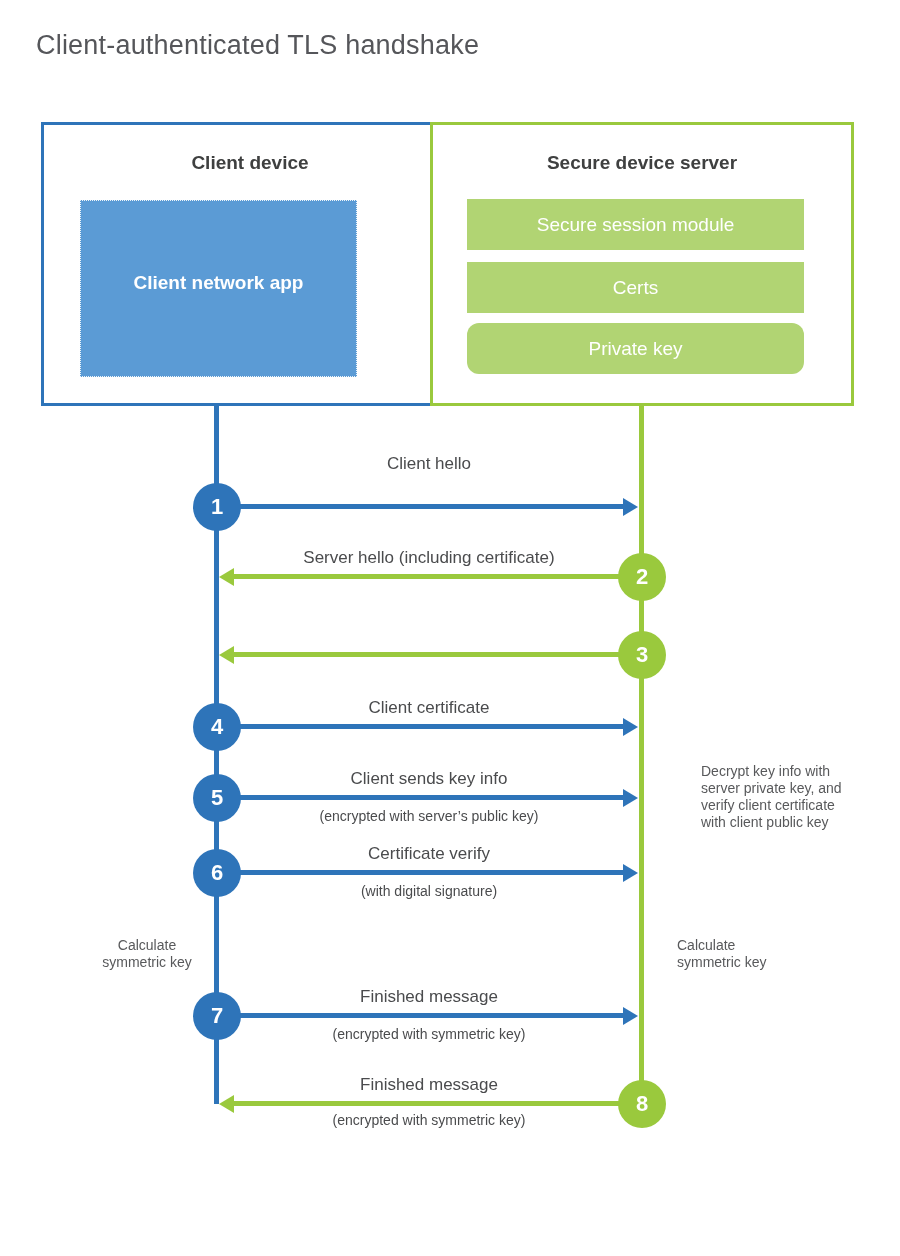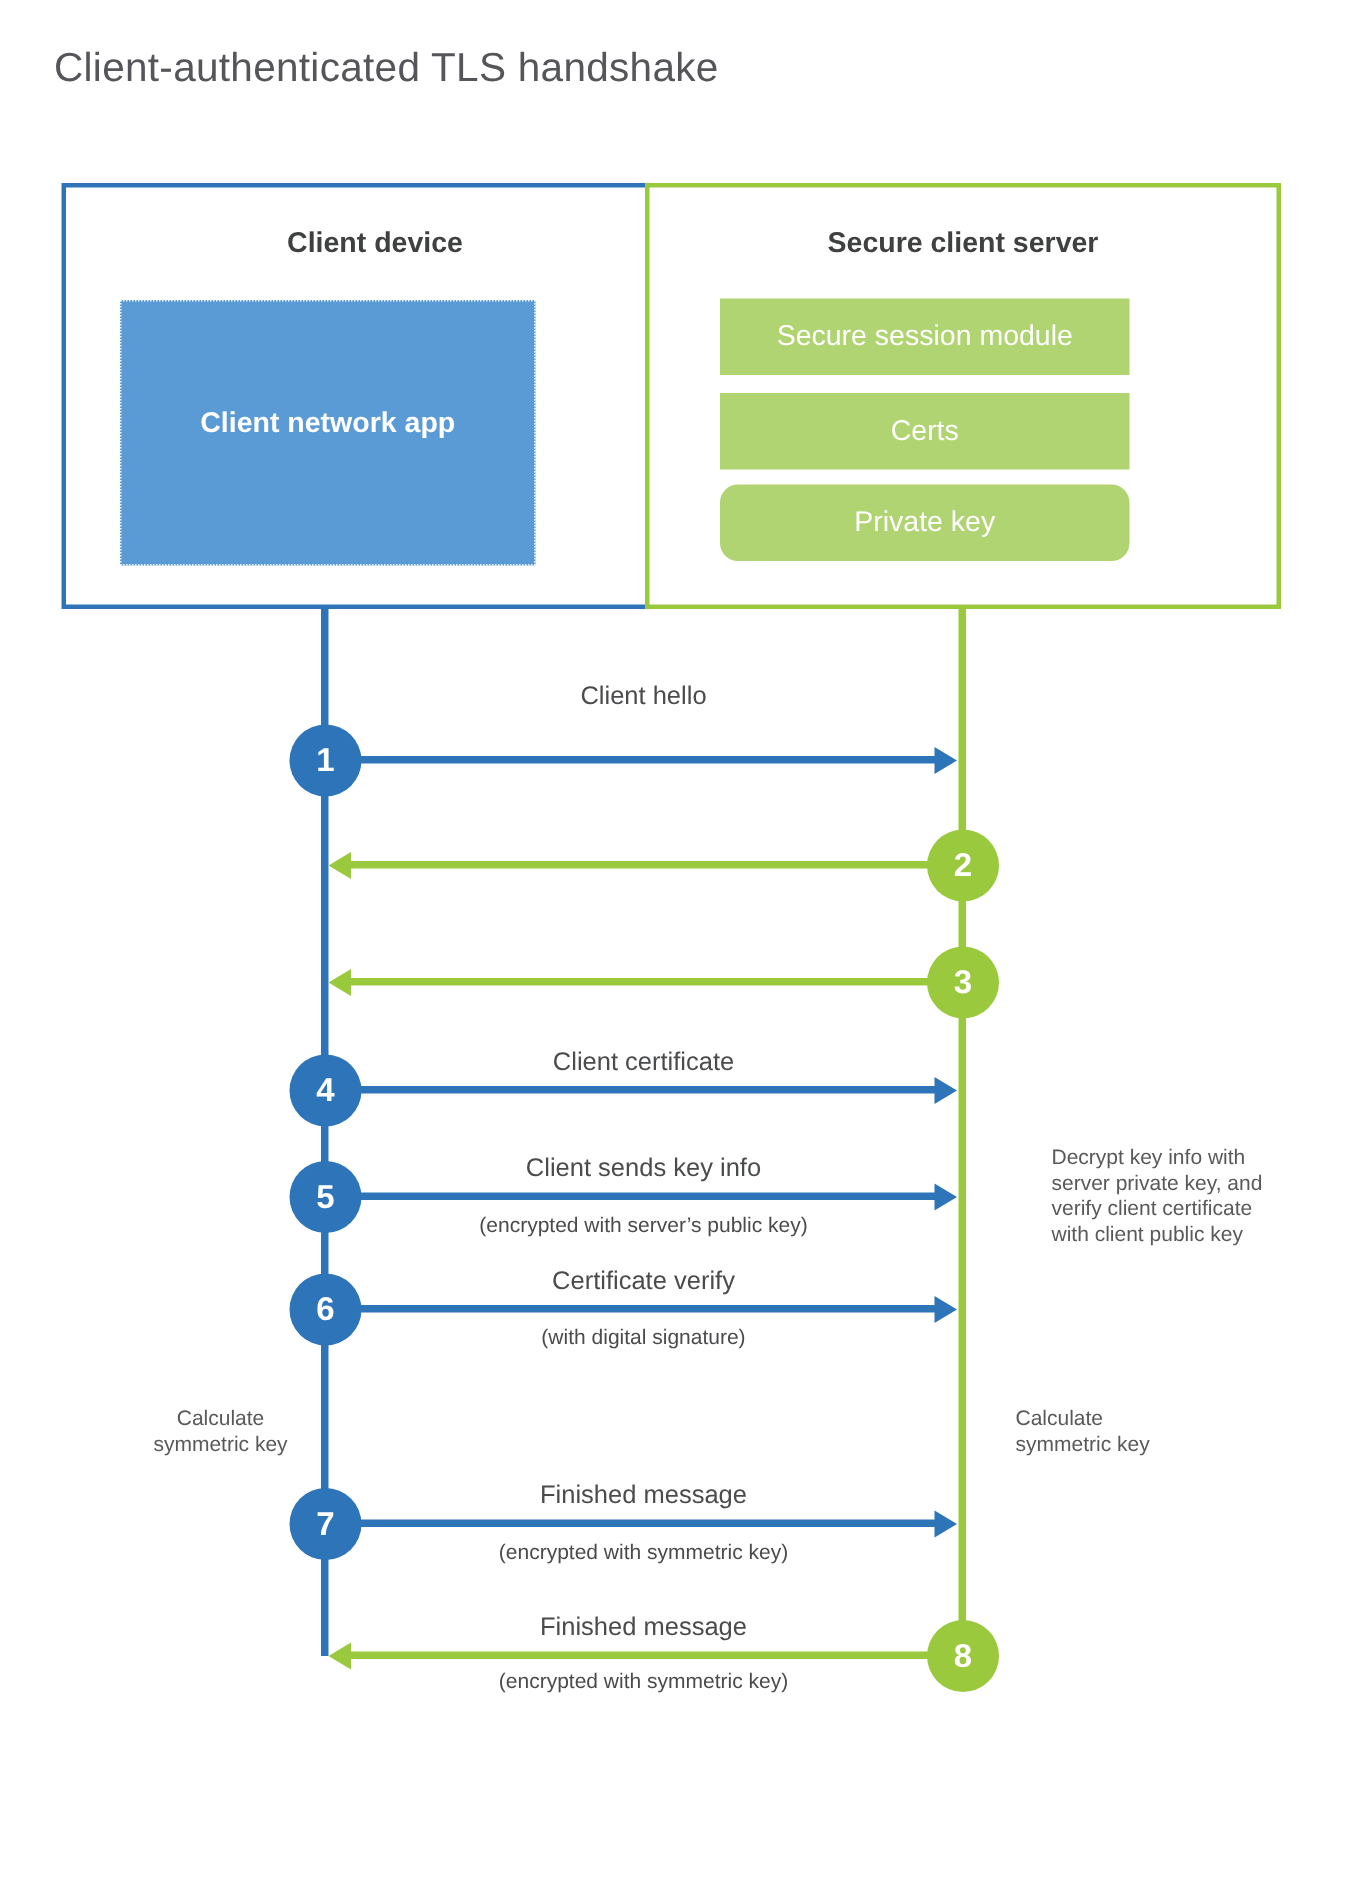--- a/index.html
+++ b/index.html
@@ -21,21 +21,21 @@
   
   .actor-box{position:absolute;top:122px;height:284px;background:#fff;}
   .actor-box.client{left:41px;width:418px;border:3px solid var(--blue);}
   .actor-box.server{left:430px;width:424px;border:3px solid var(--green);}
   .actor-title{position:absolute;left:0;right:0;top:27px;text-align:center;font-size:19px;font-weight:700;color:var(--text-dark);}
 
   .app-box{position:absolute;left:36px;top:75px;width:277px;height:177px;background:var(--blue-fill);
            border:1px dotted rgba(255,255,255,.9);display:flex;align-items:center;justify-content:center;}
   .app-box .app-text{max-width:200px;text-align:left;color:#fff;font-size:19px;line-height:27px;transform:translateY(-6px);font-weight:bold;}
 
-  .bar{position:absolute;left:47px;width:273px;height:51px;background:var(--green-fill);
+  .bar{position:absolute;left:34px;width:337px;height:51px;background:var(--green-fill);
        display:flex;align-items:center;justify-content:center;color:#fff;font-size:19px;}
   .bar.b0{top:74px;} .bar.b1{top:137px;text-align:center;} .bar.b2{top:198px;border-radius:12px;}
 
   
   .lifeline{position:absolute;width:5px;}
   .lifeline.client{left:214px;top:406px;height:698px;background:var(--blue);}
   .lifeline.server{left:639px;top:406px;height:700px;background:var(--green);}
 
   
   .mline{position:absolute;height:5px;}
@@ -65,36 +65,37 @@
   <div class="title">Client-authenticated TLS handshake</div>
 
   <div class="actor-box client">
     <div class="actor-title">Client device</div>
     <div class="app-box">
       <div class="app-text">Client network app</div>
     </div>
   </div>
 
   <div class="actor-box server">
-    <div class="actor-title">Secure client server</div>
+    <div class="actor-title">Secure device server</div>
     <div class="bar b0">Secure session module</div>
     <div class="bar b1">Certs</div>
     <div class="bar b2">Private key</div>
   </div>
 
   <div class="lifeline client"></div>
   <div class="lifeline server"></div>
 
   <div class="mlabel" style="top:454px">Client hello</div>
   <div class="mline blue" style="top:504px"></div>
   <div class="ah right" style="top:498px"></div>
   <div class="circle blue" style="top:483px">
       <span>1</span>
     </div>
 
+  <div class="mlabel" style="top:548px">Server hello (including certificate)</div>
   <div class="mline green" style="top:574px"></div>
   <div class="ah left" style="top:568px"></div>
   <div class="circle green" style="top:553px">
       <span>2</span>
     </div>
 
   <div class="mline green" style="top:652px"></div>
   <div class="ah left" style="top:646px"></div>
   <div class="circle green" style="top:631px">
       <span>3</span>

